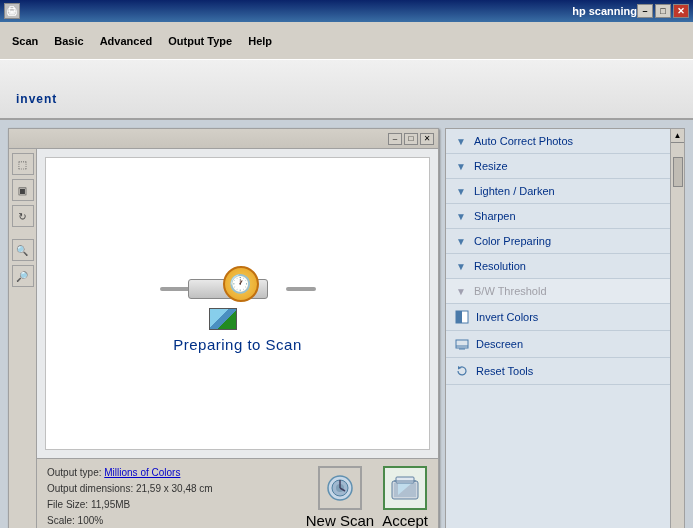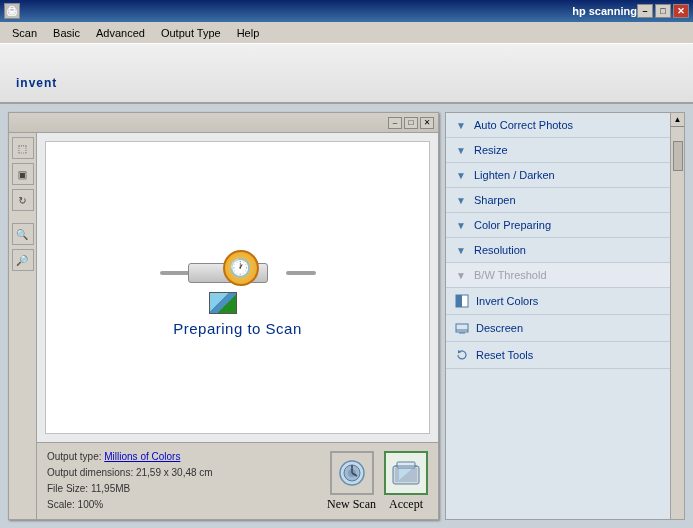--- a/index.html
+++ b/index.html
@@ -50,26 +50,27 @@
       align-items: center;
       justify-content: center;
       cursor: pointer;
       color: #000;
     }
     .title-btn.close { background: #c0392b; color: white; }
 
     
     .menu-bar {
       background: #d4d0c8;
-      height: 22px;
+      height: 38px;
       display: flex;
       align-items: center;
       padding: 0 4px;
       border-bottom: 1px solid #fff;
       box-shadow: 0 1px 0 #808080;
+      font-weight: bold;
     }
     .menu-item {
       padding: 2px 8px;
       cursor: pointer;
       font-size: 11px;
       color: #000;
     }
 
     
     .logo-area {
@@ -301,23 +302,22 @@
       align-items: center;
       justify-content: center;
       cursor: pointer;
       font-size: 22px;
     }
     .action-btn-icon.accept-btn {
       border: 2px solid #4a8a4a;
       background: #e8f0e8;
     }
     .btn-label {
-      font-size: 12px;
+      font-size: 15px;
       color: #000;
-      font-family: Liberation Serif, serif;
     }
 
     
     .right-panel {
       width: 240px;
       background: #dce4ec;
       border: 1px solid #a0a0a0;
       display: flex;
       flex-direction: column;
       overflow: hidden;

